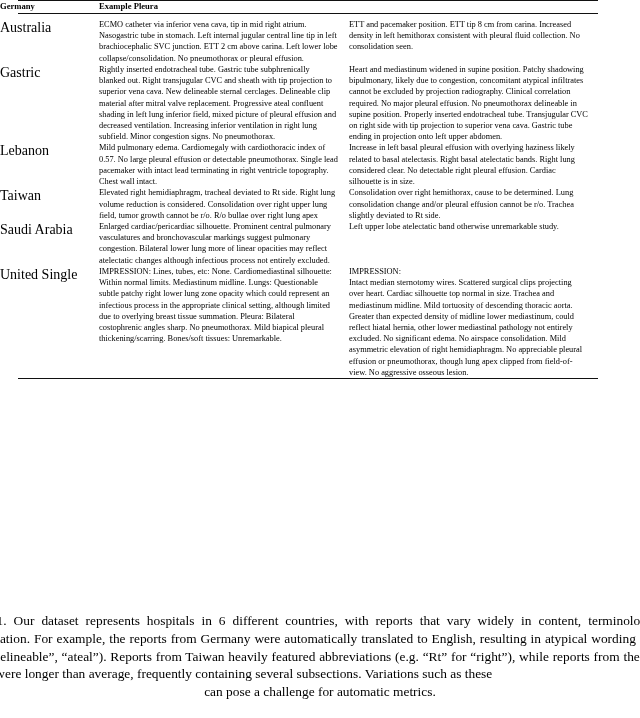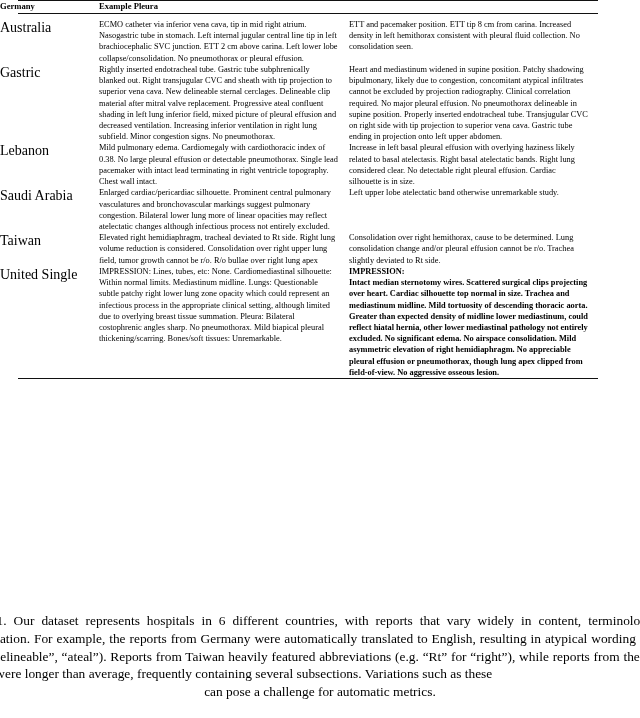--- a/index.html
+++ b/index.html
@@ -161,50 +161,50 @@
           <td></td>
           <td class="report">Rightly inserted endotracheal tube. Gastric tube subphrenically blanked out. Right transjugular CVC and sheath with tip projection to superior vena cava. New delineable sternal cerclages. Delineable clip material after mitral valve replacement. Progressive ateal confluent shading in left lung inferior field, mixed picture of pleural effusion and decreased ventilation. Increasing inferior ventilation in right lung subfield. Minor congestion signs. No pneumothorax.</td>
           <td></td>
           <td class="report">Heart and mediastinum widened in supine position. Patchy shadowing bipulmonary, likely due to congestion, concomitant atypical infiltrates cannot be excluded by projection radiography. Clinical correlation required. No major pleural effusion. No pneumothorax delineable in supine position. Properly inserted endotracheal tube. Transjugular CVC on right side with tip projection to superior vena cava. Gastric tube ending in projection onto left upper abdomen.</td>
           <td></td>
         </tr>
 
         <tr>
           <td class="country head-pad">Lebanon</td>
           <td></td>
-          <td class="report">Mild pulmonary edema. Cardiomegaly with cardiothoracic index of 0.38. No large pleural effusion or detectable pneumothorax. Single lead pacemaker with intact lead terminating in right ventricle topography. Chest wall intact.</td>
+          <td class="report">Mild pulmonary edema. Cardiomegaly with cardiothoracic index of 0.57. No large pleural effusion or detectable pneumothorax. Single lead pacemaker with intact lead terminating in right ventricle topography. Chest wall intact.</td>
           <td></td>
           <td class="report">Increase in left basal pleural effusion with overlying haziness likely related to basal atelectasis. Right basal atelectatic bands. Right lung considered clear. No detectable right pleural effusion. Cardiac silhouette is in size.</td>
           <td></td>
         </tr>
 
         <tr>
+          <td class="country head-pad">Taiwan</td>
+          <td></td>
+          <td class="report">Elevated right hemidiaphragm, tracheal deviated to Rt side. Right lung volume reduction is considered. Consolidation over right upper lung field, tumor growth cannot be r/o. R/o bullae over right lung apex</td>
+          <td></td>
+          <td class="report">Consolidation over right hemithorax, cause to be determined. Lung consolidation change and/or pleural effusion cannot be r/o. Trachea slightly deviated to Rt side.</td>
+          <td></td>
+        </tr>
+
+        <tr>
           <td class="country head-pad">Saudi Arabia</td>
           <td></td>
           <td class="report">Enlarged cardiac/pericardiac silhouette. Prominent central pulmonary vasculatures and bronchovascular markings suggest pulmonary congestion. Bilateral lower lung more of linear opacities may reflect atelectatic changes although infectious process not entirely excluded.</td>
           <td></td>
           <td class="report">Left upper lobe atelectatic band otherwise unremarkable study.</td>
           <td></td>
         </tr>
 
         <tr>
-          <td class="country head-pad">Taiwan</td>
-          <td></td>
-          <td class="report">Elevated right hemidiaphragm, tracheal deviated to Rt side. Right lung volume reduction is considered. Consolidation over right upper lung field, tumor growth cannot be r/o. R/o bullae over right lung apex</td>
-          <td></td>
-          <td class="report">Consolidation over right hemithorax, cause to be determined. Lung consolidation change and/or pleural effusion cannot be r/o. Trachea slightly deviated to Rt side.</td>
-          <td></td>
-        </tr>
-
-        <tr>
           <td class="country head-pad">United Single</td>
           <td></td>
           <td class="report">IMPRESSION: Lines, tubes, etc: None. Cardiomediastinal silhouette: Within normal limits. Mediastinum midline. Lungs: Questionable subtle patchy right lower lung zone opacity which could represent an infectious process in the appropriate clinical setting, although limited due to overlying breast tissue summation. Pleura: Bilateral costophrenic angles sharp. No pneumothorax. Mild biapical pleural thickening/scarring. Bones/soft tissues: Unremarkable.</td>
           <td></td>
-          <td class="report" style="white-space: pre-line; font-weight: bold;">IMPRESSION:
+          <td class="report" style="white-space: pre-line;">IMPRESSION:
 Intact median sternotomy wires. Scattered surgical clips projecting over heart. Cardiac silhouette top normal in size. Trachea and mediastinum midline. Mild tortuosity of descending thoracic aorta. Greater than expected density of midline lower mediastinum, could reflect hiatal hernia, other lower mediastinal pathology not entirely excluded. No significant edema. No airspace consolidation. Mild asymmetric elevation of right hemidiaphragm. No appreciable pleural effusion or pneumothorax, though lung apex clipped from field-of-view. No aggressive osseous lesion.</td>
           <td></td>
         </tr>
 
       </tbody>
     </table>
 
     <hr class="rule rule-bottom">
   <hr class="rule rule-mid" style="position: absolute; left: 18px; right: 42px; top: 12.5469px; margin-left: 0px; margin-right: 0px;">
     </div>

